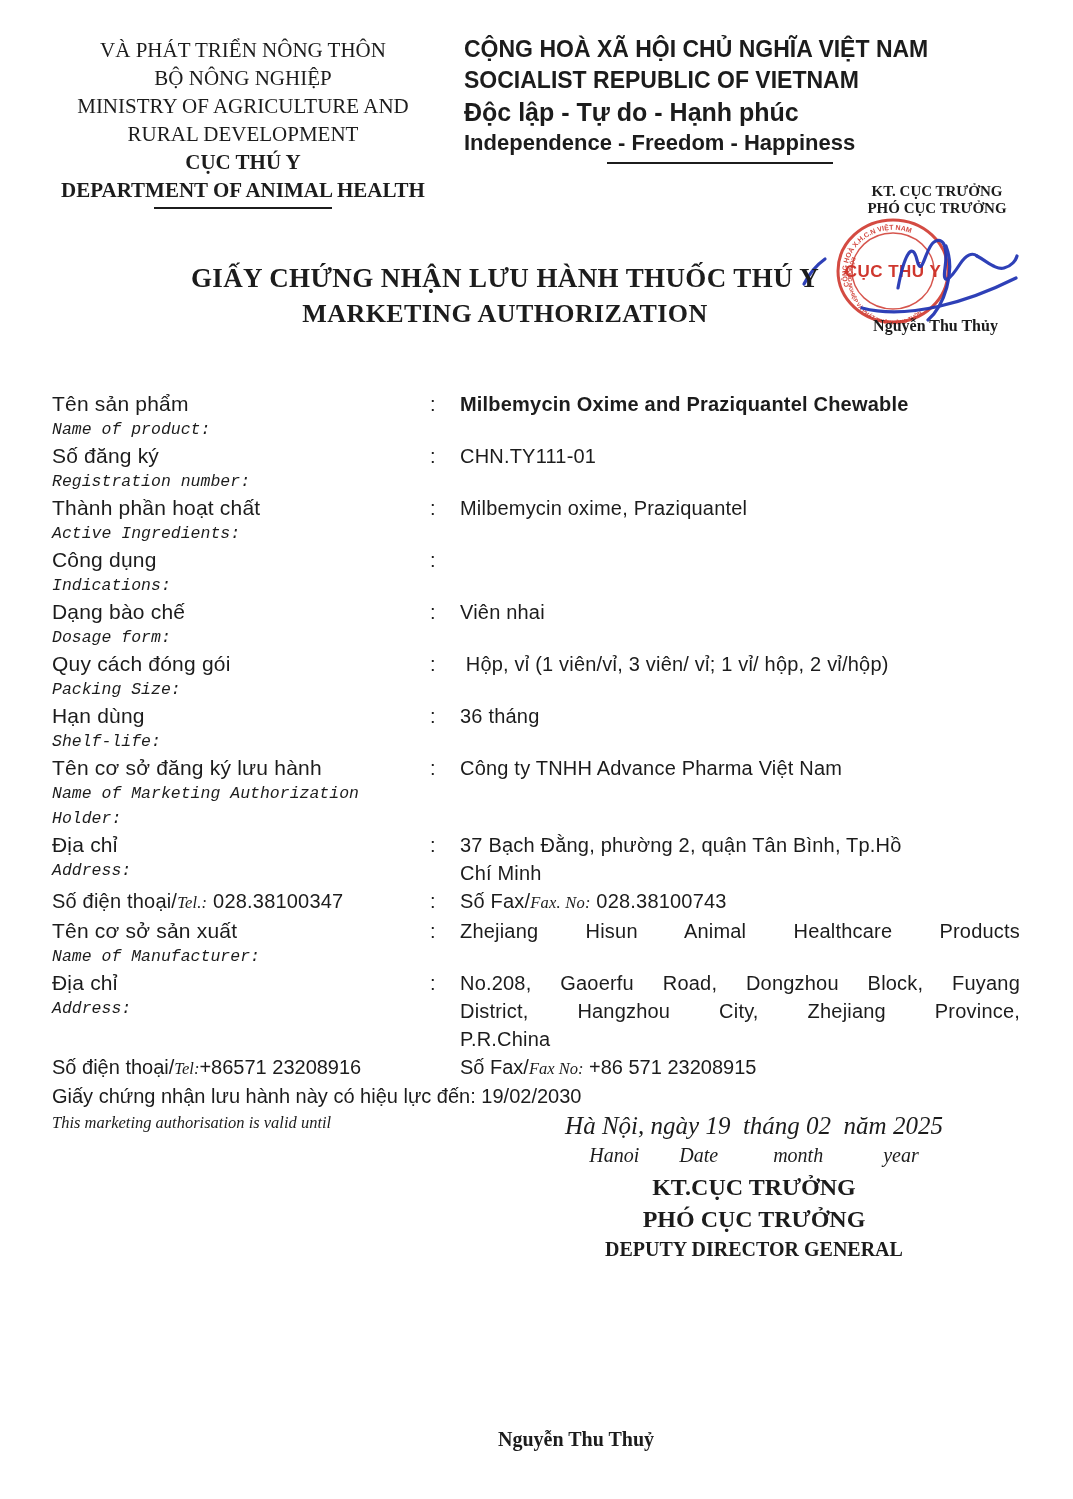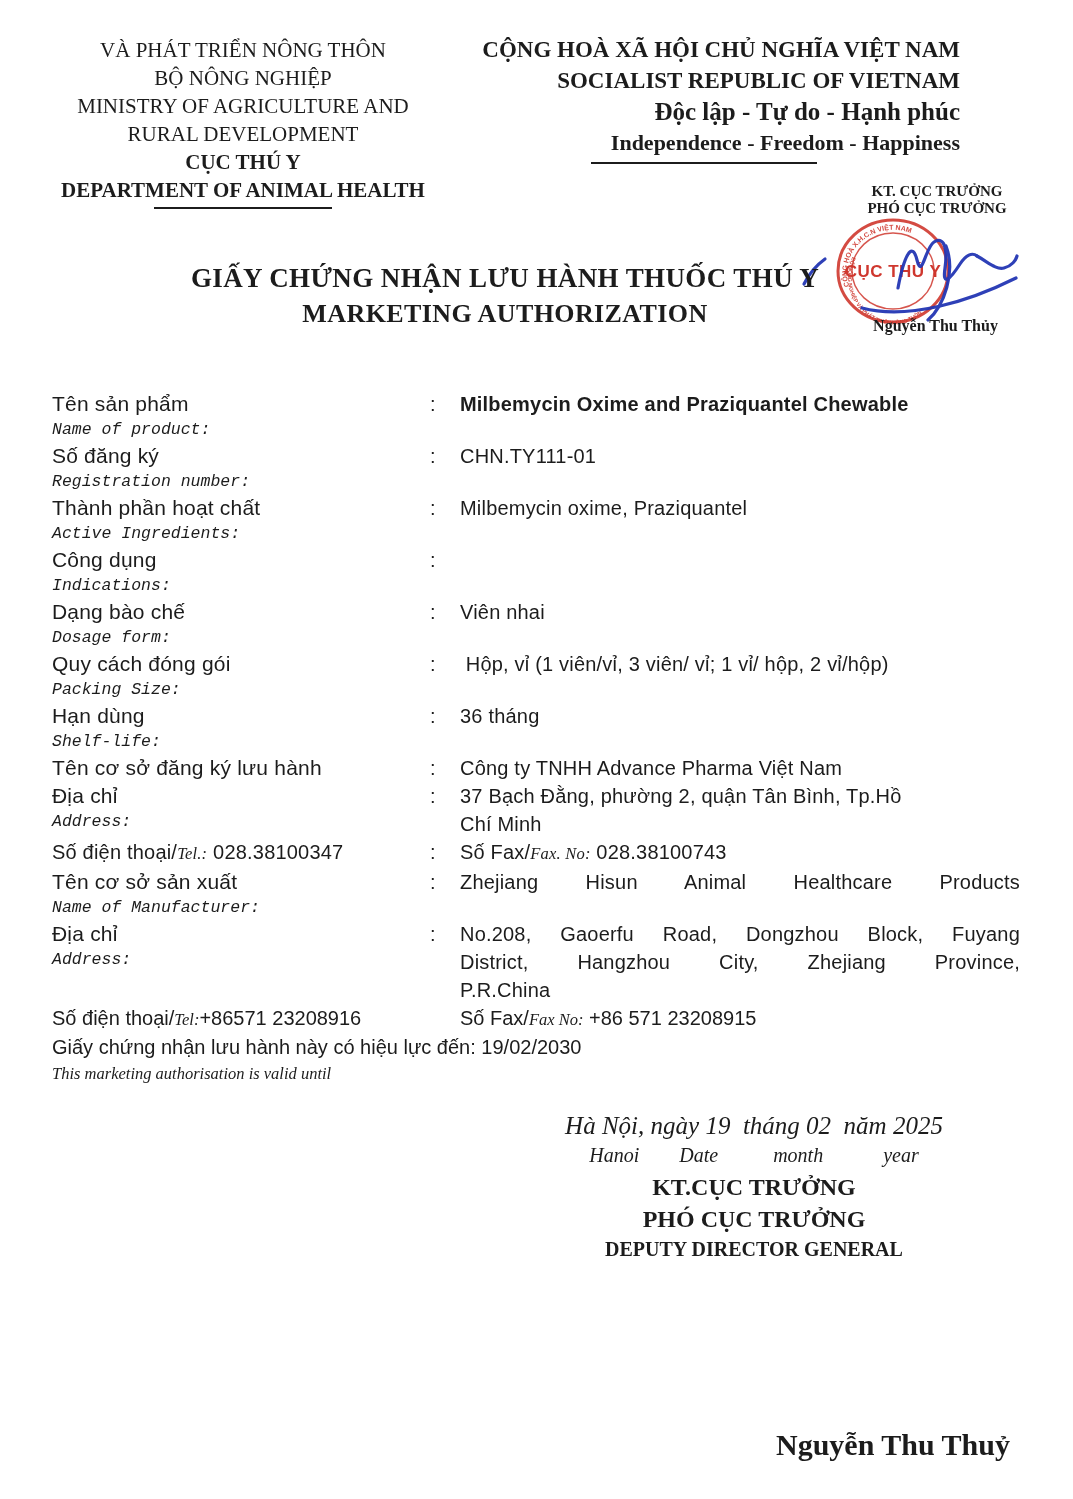--- a/index.html
+++ b/index.html
@@ -5,22 +5,22 @@
   html,body{margin:0;padding:0;background:#ffffff;}
   .page{position:relative;width:1073px;height:1499px;background:#ffffff;overflow:hidden;
         color:#1c1c1c;font-family:"Liberation Sans",sans-serif;}
   .abs{position:absolute;}
 
   
   .hl{left:28px;top:36px;width:430px;text-align:center;
       font-family:"Liberation Serif",serif;font-size:21px;line-height:28px;}
   .hl .b{font-weight:bold;}
   .hl-rule{width:178px;border-top:2px solid #1c1c1c;margin:3px auto 0;}
-  .hr{left:448px;top:34px;width:512px;text-align:right;
-      font-family:Liberation Serif, serif;font-weight:bold;}
+  .hr{left:464px;top:34px;width:512px;text-align:left;
+      font-family:Liberation Sans, sans-serif;font-weight:bold;}
   .hr .r1{font-size:23px;line-height:31px;}
   .hr .r2{font-size:23px;line-height:31px;}
   .hr .r3{font-size:25px;line-height:32px;}
   .hr .r4{font-size:22px;line-height:30px;}
   .hr-rule{width:226px;border-top:2px solid #1c1c1c;margin:4px auto 0;}
 
   
   .kt{left:853px;top:183px;width:168px;text-align:center;font-family:"Liberation Serif",serif;
       font-weight:bold;font-size:15px;line-height:17px;white-space:nowrap;}
   .stamp-name{left:848px;top:317px;width:175px;text-align:center;
@@ -50,22 +50,22 @@
   .validity-vn{font-size:20px;line-height:27px;}
   .validity-en{font-family:"Liberation Serif",serif;font-style:italic;font-size:16.5px;line-height:25px;}
 
   
   .dateblk{left:498px;top:1110px;width:512px;text-align:center;font-family:"Liberation Serif",serif;}
   .dateblk .d1{font-style:italic;font-size:25px;line-height:31px;white-space:pre-wrap;}
   .dateblk .d2{font-style:italic;font-size:20px;line-height:28px;white-space:pre-wrap;}
   .dateblk .d3{font-weight:bold;font-size:24px;line-height:32px;margin-top:2px;}
   .dateblk .d4{font-weight:bold;font-size:24px;line-height:32px;}
   .dateblk .d5{font-weight:bold;font-size:20px;line-height:28px;}
-  .final-name{left:498px;top:1428px;width:512px;text-align:right;
-      font-family:"Liberation Serif",serif;font-weight:bold;font-size:30px;}
+  .final-name{left:498px;top:1428px;width:512px;text-align:left;
+      font-family:"Liberation Serif",serif;font-weight:bold;font-size:20px;}
 </style>
 </head>
 <body>
 
 <div class="page">
 
   <div class="abs hl">
     <div>VÀ PHÁT TRIỂN NÔNG THÔN</div>
     <div>BỘ NÔNG NGHIỆP</div>
     <div>MINISTRY OF AGRICULTURE AND</div>
@@ -194,20 +194,21 @@
         </div>
       <div class="col">:</div>
       <div class="val">
           <div class="vline">36 tháng</div>
         </div>
     </div>
 
     <div class="row">
       <div>
           <div class="lbl">Tên cơ sở đăng ký lưu hành</div>
+           <div class="sub">Name of  Marketing Authorization Holder:</div>
         </div>
       <div class="col">:</div>
       <div class="val">
           <div class="vline">Công ty TNHH Advance Pharma Việt Nam</div>
         </div>
     </div>
 
     <div class="row">
       <div>
           <div class="lbl">Địa chỉ</div>

